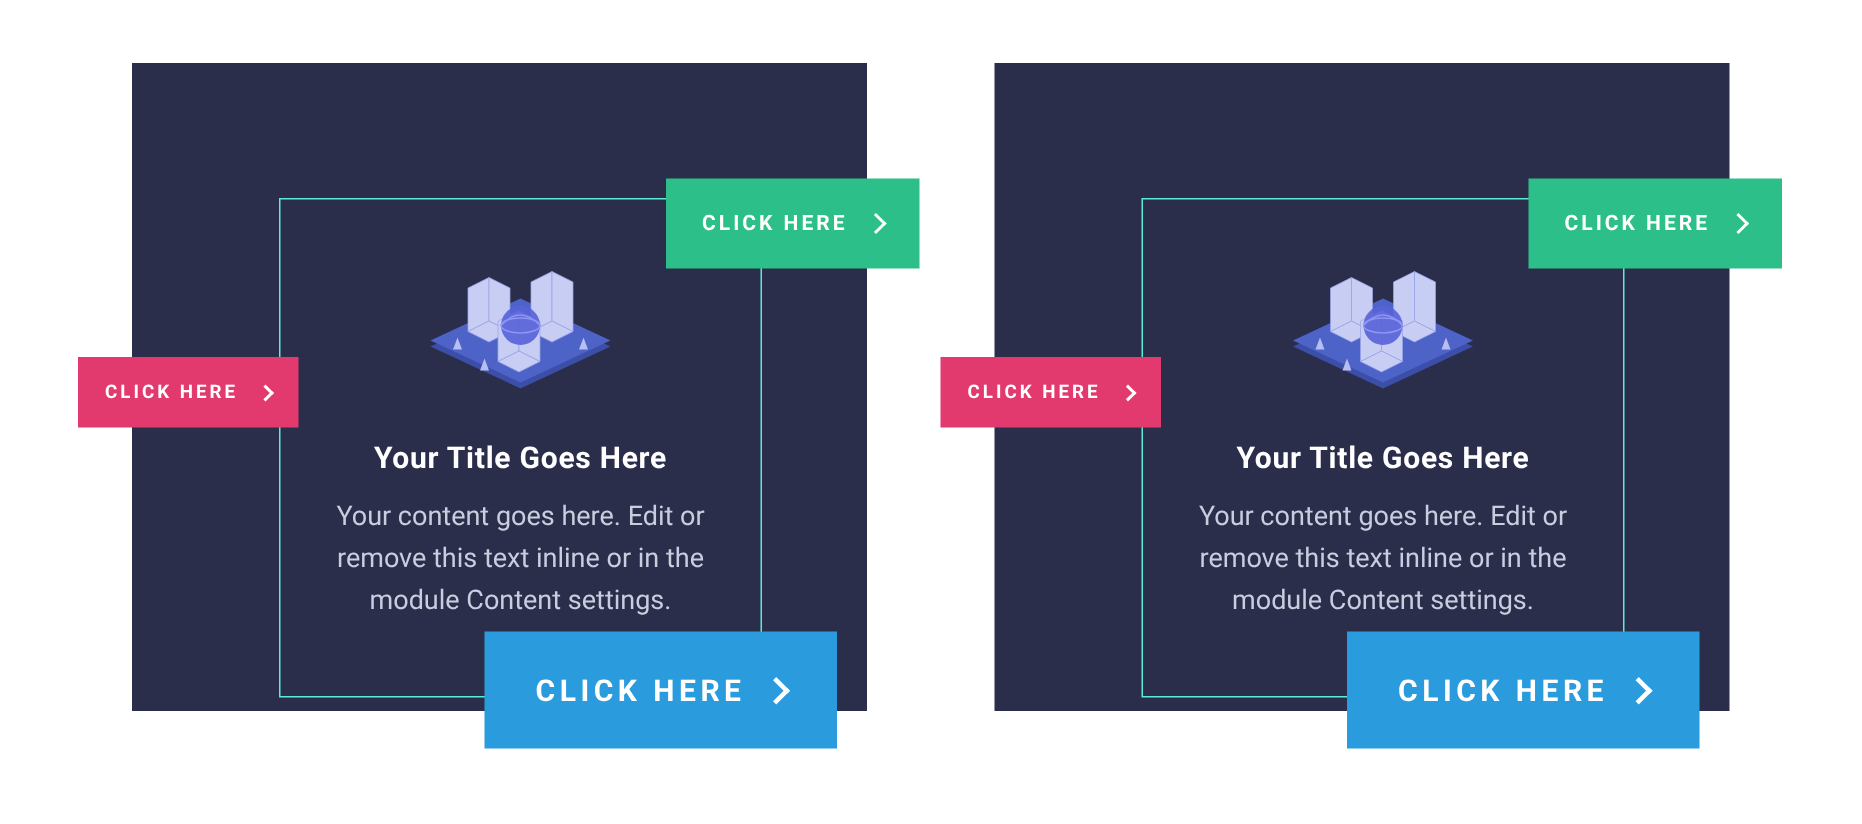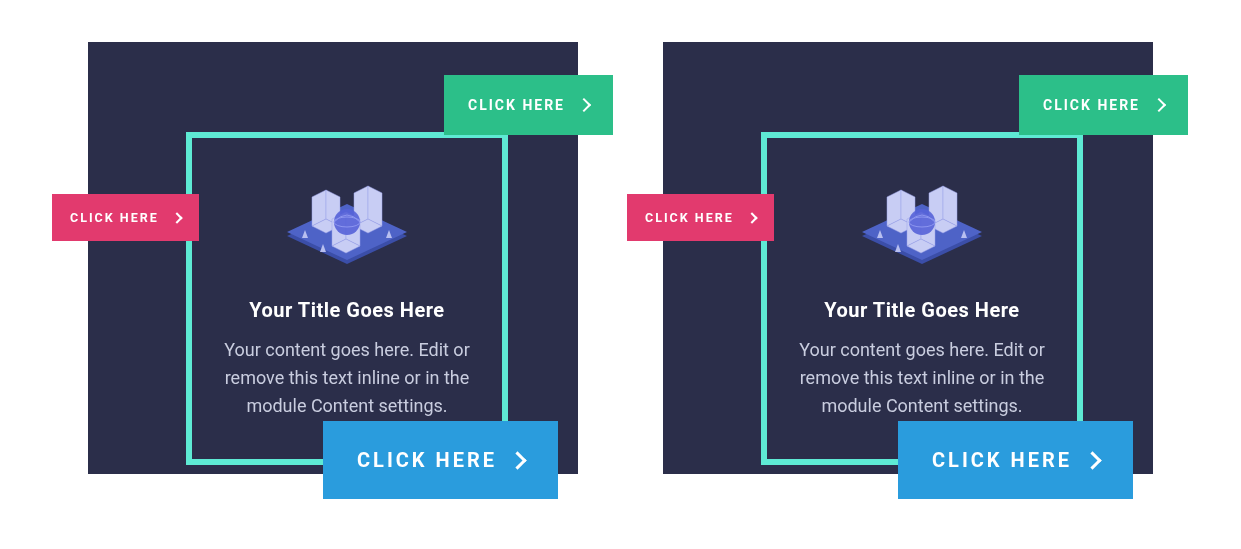--- a/index.html
+++ b/index.html
@@ -21,21 +21,21 @@
     width: 497px;
     height: 432px;
     background: #2b2e4a;
   }
   .inner-box {
     position: absolute;
     top: 90px;
     left: 98px;
     width: 322px;
     height: 333px;
-    border: 6px solid #5eead4;
+    border: 1px solid #5eead4;
     text-align: center;
     padding: 40px 18px 30px;
     color: #d8dbe6;
   }
   .illus {
     width: 150px;
     height: 100px;
     margin: 0 auto 20px;
     position: relative;
   }
@@ -57,20 +57,21 @@
     position: absolute;
     display: inline-flex;
     align-items: center;
     gap: 14px;
     color: #ffffff;
     font-weight: 700;
     letter-spacing: 2px;
     text-transform: uppercase;
     cursor: pointer;
     user-select: none;
+    margin-top: 44px;
   }
   .btn-green {
     top: 33px;
     right: -35px;
     background: #2cbf89;
     font-size: 14px;
     padding: 20px 24px;
     height: 60px;
   }
   .btn-pink {

